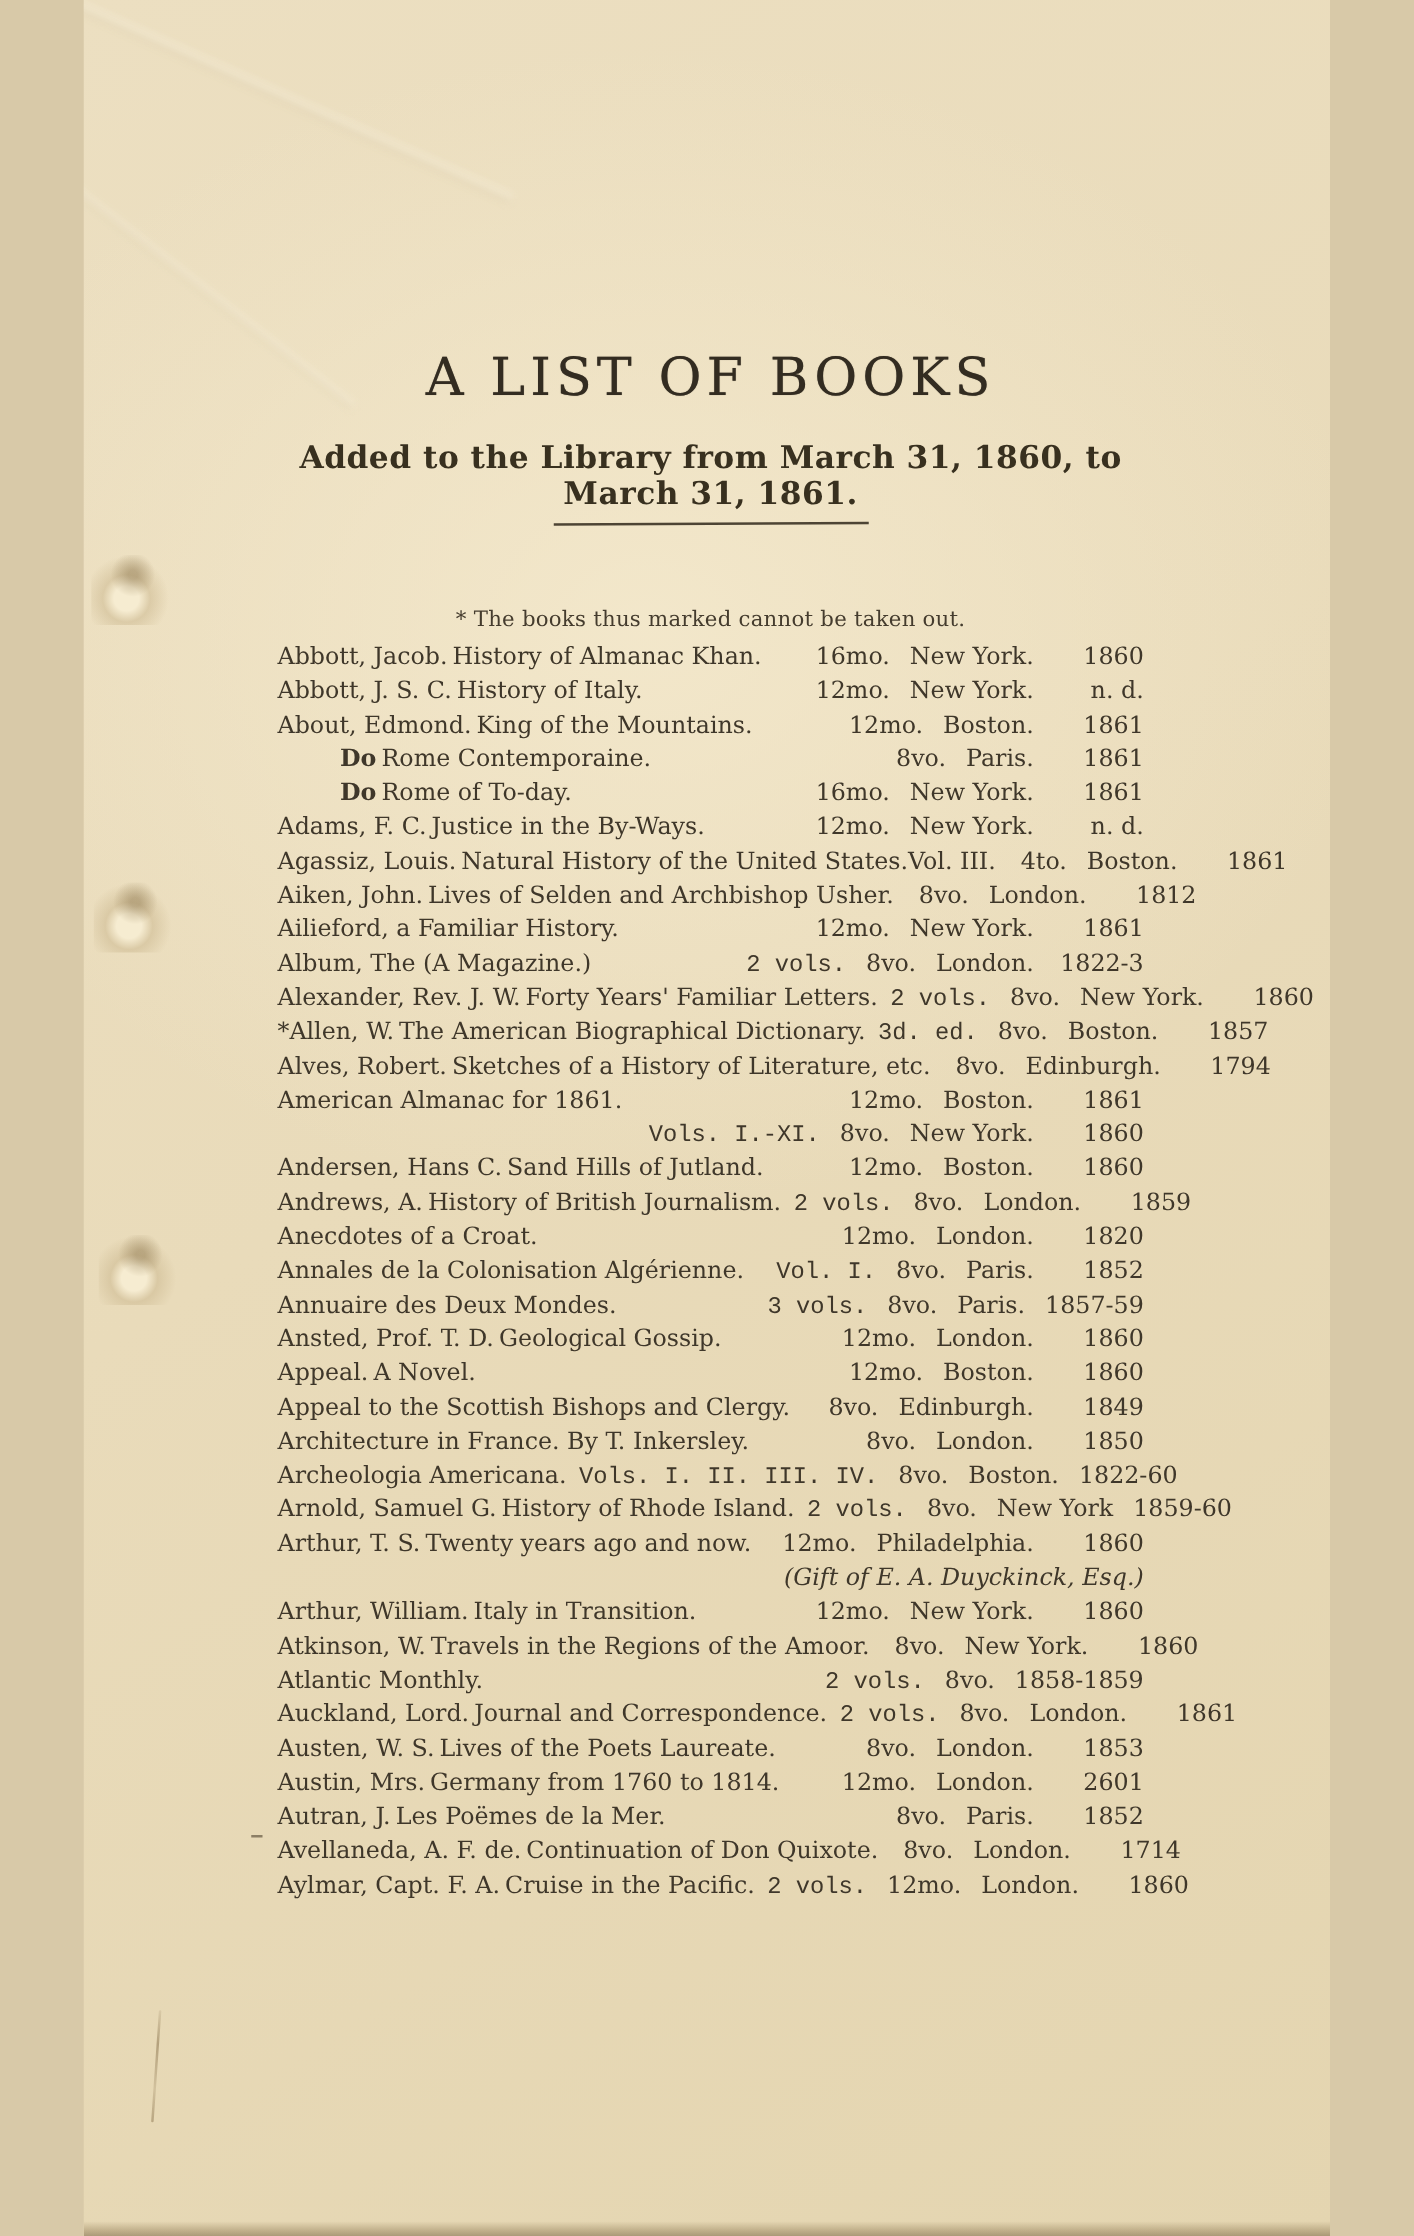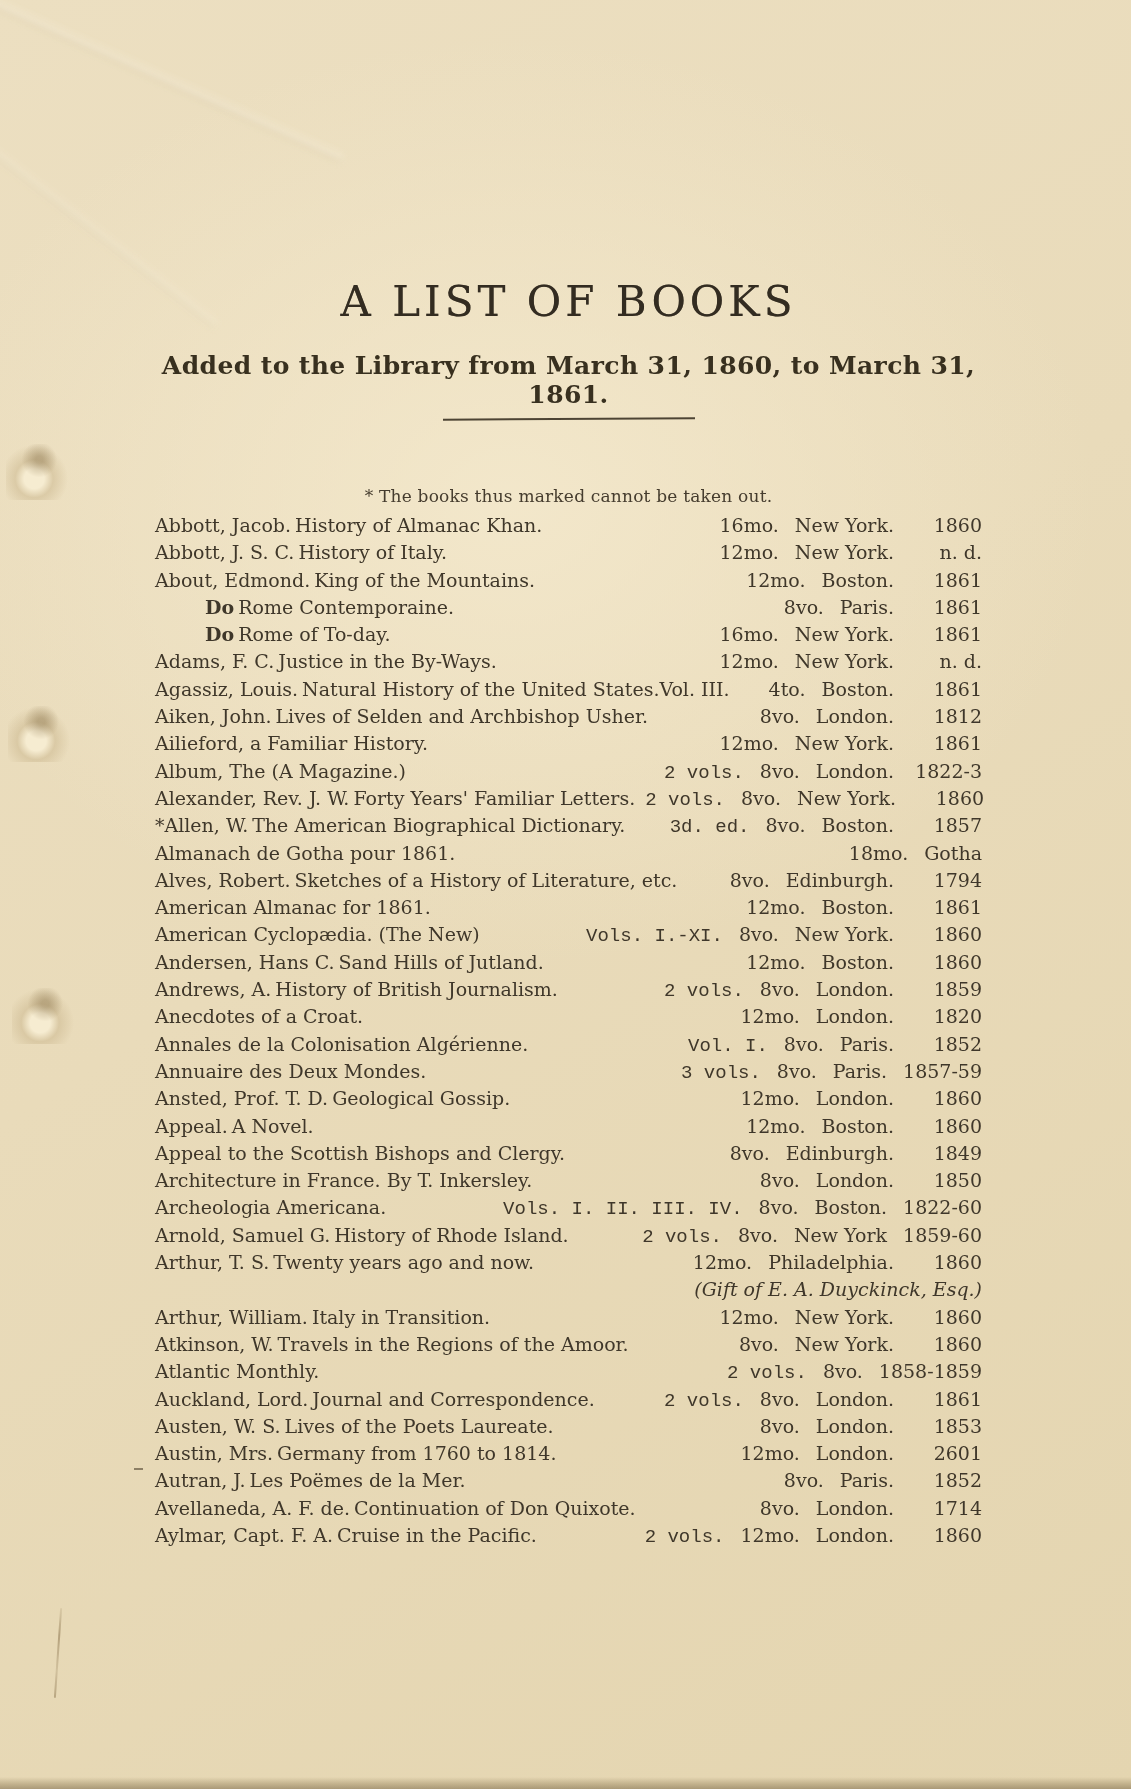--- a/index.html
+++ b/index.html
@@ -1,18 +1,18 @@
 <!DOCTYPE html>
 <html><head>
 <meta charset="utf-8">
 <style>
   html,body{margin:0;padding:0;background:#d8c9a8;}
   .page{
     position:relative;
-    width:1131px;height:1789px;
+    width:997px;height:1789px;
     margin:0 auto;
     overflow:hidden;
     font-family:"DejaVu Serif","Liberation Serif",serif;
     color:#3f372a;
     background:
       radial-gradient(ellipse 950px 750px at 45% 28%, rgba(244,233,205,.85) 0%, rgba(244,233,205,0) 62%),
       linear-gradient(148deg,#ecdfc1 0%,#e9dbba 45%,#e4d5b0 100%);
   }
   
   .crease{position:absolute;pointer-events:none;filter:blur(3px);}
@@ -167,42 +167,35 @@
         <div class="row">
           <span class="author">*Allen, W.</span>
           <span class="title">The American Biographical Dictionary.</span>
           <span class="fill"></span>
           <span class="extra">3d. ed.</span>
           <span class="size">8vo.</span>
           <span class="place">Boston.</span>
           <span class="year">1857</span>
         </div>
         <div class="row">
-          <span class="title">Almanach de Gotha pour 1861.</span>
-          <span class="fill"></span>
-          <span class="size">18mo.</span>
-          <span class="place">Gotha</span>
-        </div>
-        <div class="row">
           <span class="author">Alves, Robert.</span>
           <span class="title">Sketches of a History of Literature, etc.</span>
           <span class="fill"></span>
           <span class="size">8vo.</span>
           <span class="place">Edinburgh.</span>
           <span class="year">1794</span>
         </div>
         <div class="row">
           <span class="title">American Almanac for 1861.</span>
           <span class="fill"></span>
           <span class="size">12mo.</span>
           <span class="place">Boston.</span>
           <span class="year">1861</span>
         </div>
         <div class="row">
-          <span class="title">American Cyclopædia.  (The New)</span>
           <span class="fill"></span>
           <span class="extra">Vols. I.-XI.</span>
           <span class="size">8vo.</span>
           <span class="place">New York.</span>
           <span class="year">1860</span>
         </div>
         <div class="row">
           <span class="author">Andersen, Hans C.</span>
           <span class="title">Sand Hills of Jutland.</span>
           <span class="fill"></span>

